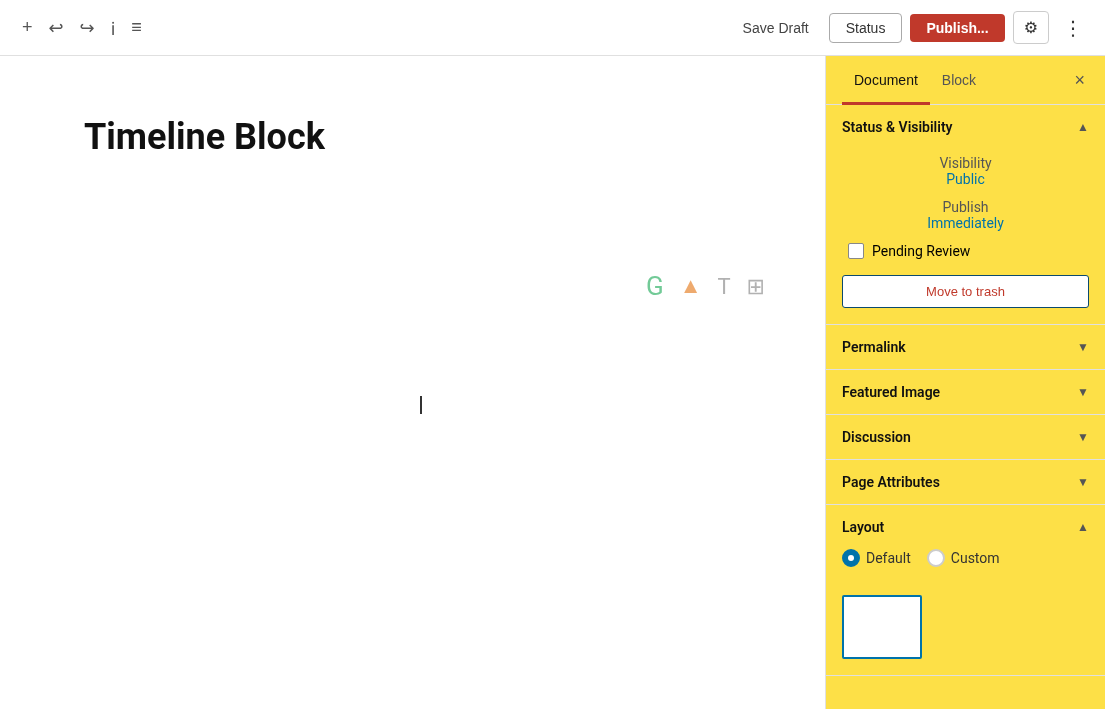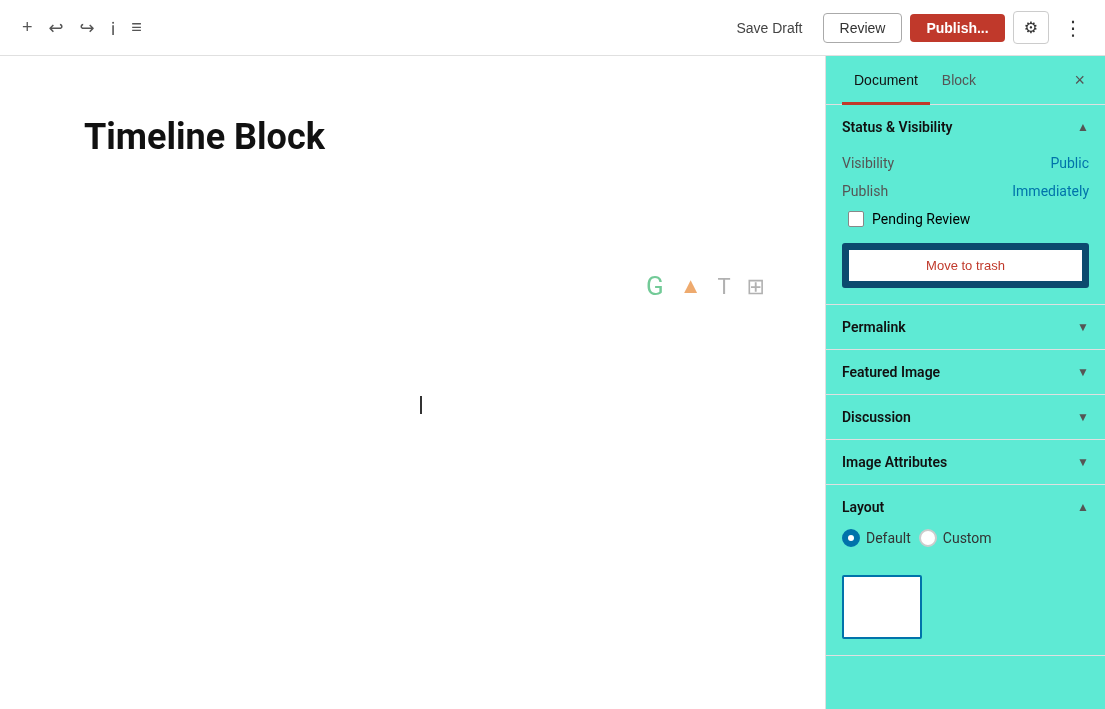--- a/index.html
+++ b/index.html
@@ -73,21 +73,21 @@
     .editor-cursor {
       position: absolute; top: 340px; left: 420px;
       width: 2px; height: 18px; background: #333;
       animation: blink 1s infinite;
     }
     @keyframes blink { 0%,100%{opacity:1} 50%{opacity:0} }
 
     
     .sidebar {
       width: 280px; border-left: 1px solid #e0e0e0; display: flex; flex-direction: column;
-      background: #5eead4; overflow-y: auto;
+      background: #fde047; overflow-y: auto;
     }
 
     
     .sidebar-tabs {
       display: flex; border-bottom: 1px solid #e0e0e0; position: relative;
       padding: 0 16px; align-items: center; justify-content: space-between;
     }
     .sidebar-tab-group { display: flex; }
     .sidebar-tab {
       padding: 16px 12px; font-size: 14px; font-weight: 500; cursor: pointer;
@@ -111,44 +111,44 @@
       display: flex; align-items: center; justify-content: space-between;
       padding: 14px 16px; cursor: pointer;
     }
     .sidebar-section-title { font-size: 14px; font-weight: 600; color: #111; }
     .chevron { font-size: 12px; color: #555; }
 
     
     .status-body { padding: 0 16px 16px; }
     .status-row {
       display: flex; justify-content: space-between; align-items: center;
-      padding: 6px 0; font-size: 14px;
+      padding: 6px 0; font-size: 14px; flex-direction: column;
     }
     .status-label { color: #555; }
     .status-value { color: #0073aa; text-decoration: none; cursor: pointer; text-align: center; }
 
     
     .pending-row {
       display: flex; align-items: center; gap: 8px; padding: 6px 6px; font-size: 14px;
     }
     .checkbox {
       width: 16px; height: 16px; border: 1px solid #888; border-radius: 2px;
       background: #fff; cursor: pointer; appearance: none; -webkit-appearance: none;
     }
 
     
     .trash-btn {
       width: 100%; margin-top: 10px; padding: 8px;
-      border: 7px solid #0c4a6e; background: #fff; cursor: pointer;
+      border: 1px solid #0c4a6e; background: #fff; cursor: pointer;
       color: #c0392b; font-size: 13px; border-radius: 3px;
     }
 
     
     .layout-body { padding: 0 16px 16px; }
-    .radio-row { display: flex; gap: 8px; align-items: center; margin-bottom: 28px; }
+    .radio-row { display: flex; gap: 16px; align-items: center; margin-bottom: 28px; }
     .radio-label { display: flex; align-items: center; gap: 6px; font-size: 14px; color: #333; cursor: pointer; }
     .radio-btn {
       width: 18px; height: 18px; border-radius: 50%; border: 2px solid #ccc;
       background: #fff; appearance: none; -webkit-appearance: none; cursor: pointer;
       position: relative;
     }
     .radio-btn.checked {
       border-color: #0073aa; background: #0073aa;
     }
     .radio-btn.checked::after {
@@ -179,21 +179,21 @@
     </button>
     <button class="toolbar-btn">
       <span>ℹ</span>
     </button>
     <button class="toolbar-btn">
       <span>≡</span>
     </button>
   </div>
   <div class="toolbar-right">
     <button class="save-draft-btn">Save Draft</button>
-    <button class="preview-btn">Review</button>
+    <button class="preview-btn">Status</button>
     <button class="publish-btn">Publish...</button>
     <button class="settings-btn">
       <span>⚙</span>
     </button>
     <button class="more-btn">
       <span>⋮</span>
     </button>
   </div>
 </div>
 
@@ -258,21 +258,21 @@
 
     <div class="sidebar-section">
       <div class="sidebar-section-header">
         <span class="sidebar-section-title">Discussion</span>
         <span class="chevron">▼</span>
       </div>
     </div>
 
     <div class="sidebar-section">
       <div class="sidebar-section-header">
-        <span class="sidebar-section-title">Image Attributes</span>
+        <span class="sidebar-section-title">Page Attributes</span>
         <span class="chevron">▼</span>
       </div>
     </div>
 
     <div class="sidebar-section">
       <div class="sidebar-section-header">
         <span class="sidebar-section-title">Layout</span>
         <span class="chevron">▲</span>
       </div>
       <div class="layout-body">

